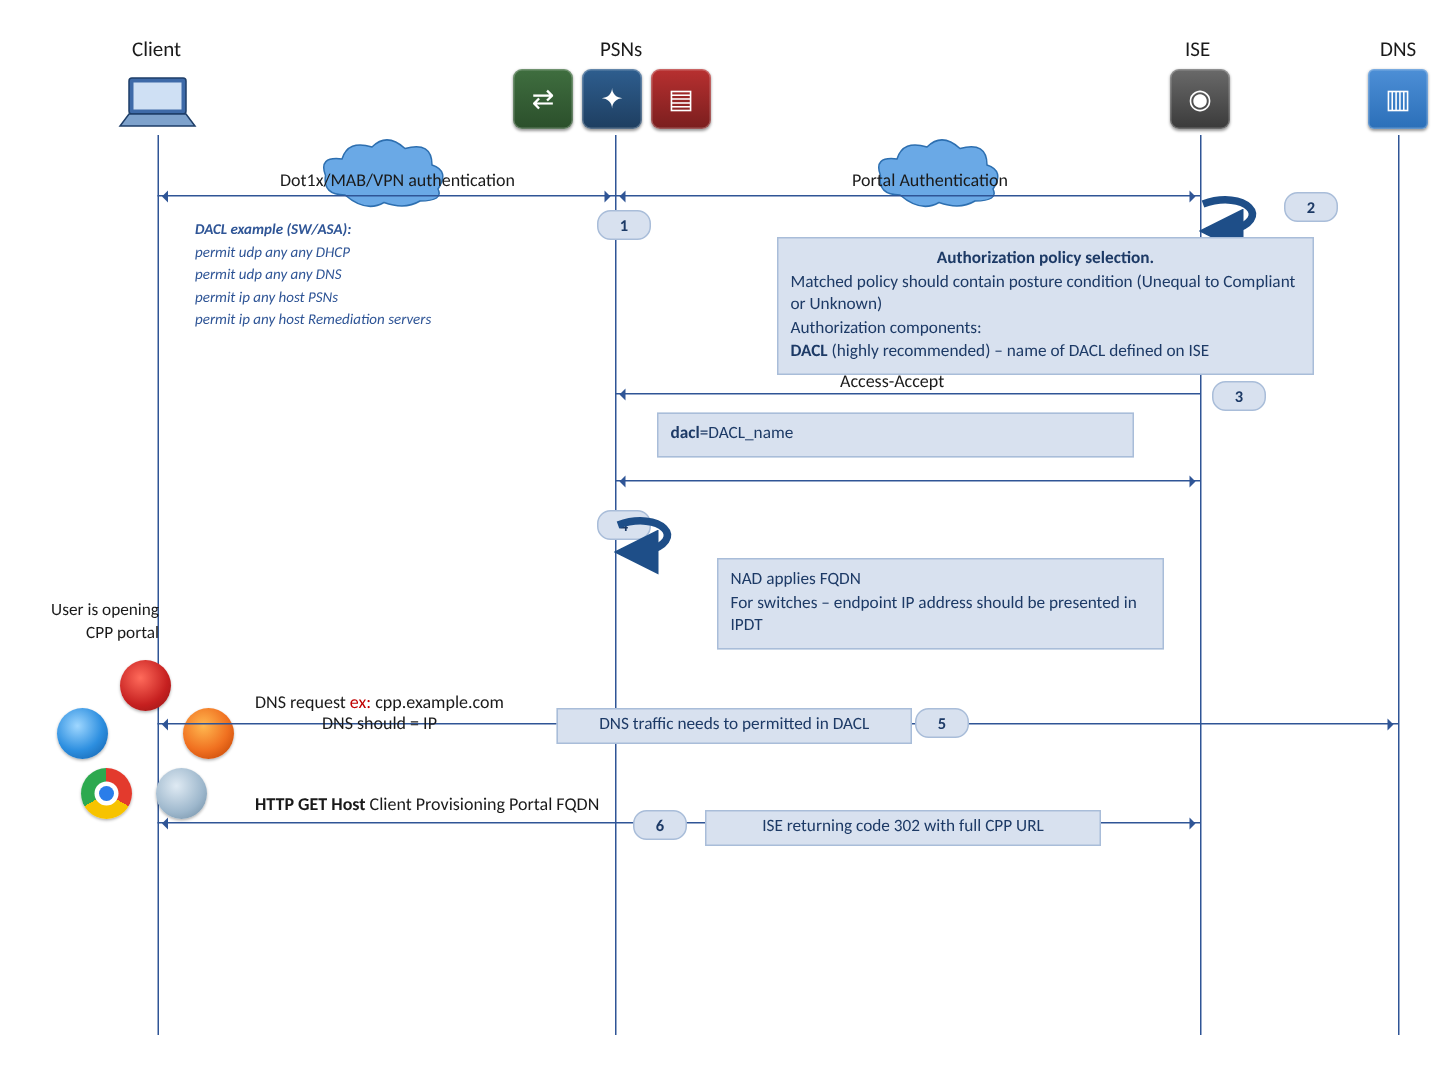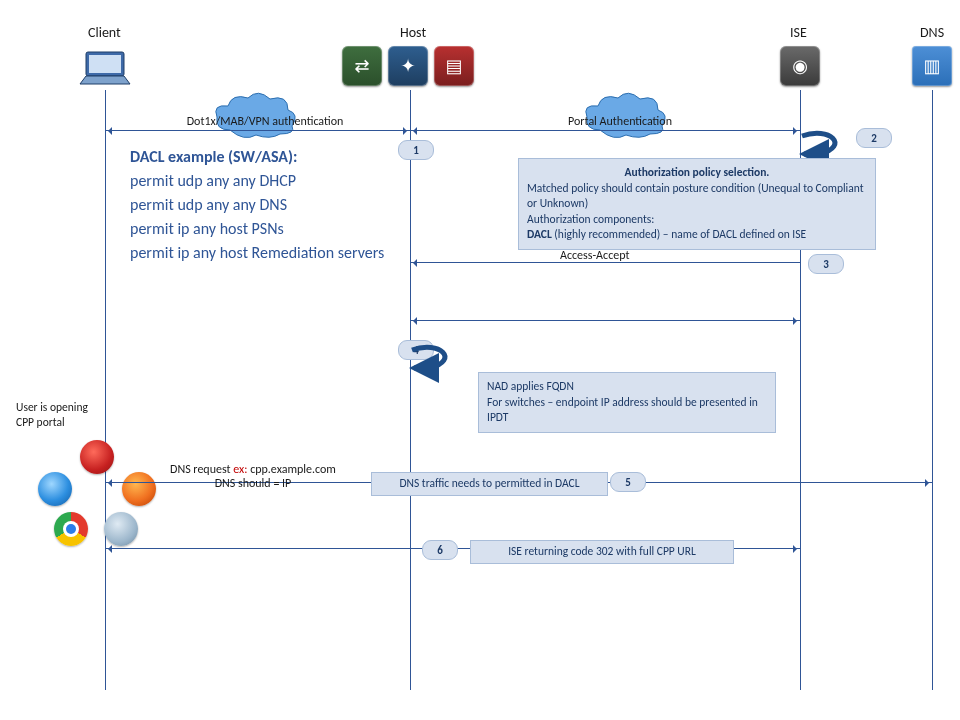--- a/index.html
+++ b/index.html
@@ -100,21 +100,22 @@
     font-size:11.5px;
     line-height:1.35;
     color:#1d3a66;
   }
   .ibox b { color:#1d3a66;margin-top:40px; }
 
   
   .dacl-ex {
     position:absolute;
     color:#2f5596;
-    font-size:16px;
+    font-style:italic;
+    font-size:10px;
     line-height:1.5;
   }
   .dacl-ex .hdr { font-weight:700; }
 
   
   .loop {
     position:absolute;
     width:46px; height:24px;
   }
   .loop svg { width:100%; height:100%; overflow:visible; }
@@ -129,33 +130,33 @@
   .ie     { background: radial-gradient(circle at 40% 35%, #9fd7ff 0%, #2d8fe0 55%, #0f5aa3 100%); }
   .ff     { background: radial-gradient(circle at 40% 35%, #ffb850 0%, #f07020 55%, #b93c00 100%); }
   .chrome { background: conic-gradient(#e33a2d 0 120deg, #f7c300 120deg 240deg, #2da94f 240deg 360deg);}
   .chrome::after { content:""; position:absolute; inset:9px; border-radius:50%; background:#fff;}
   .chrome::before{ content:""; position:absolute; inset:12px; border-radius:50%; background:#2b7de9; z-index:1;}
   .safari { background: radial-gradient(circle at 40% 35%, #dfeaf3 0%, #9db7cc 60%, #6a879e 100%); }
 
   .side-note {
     position:absolute;
     font-size:11.5px;
-    text-align:left;
+    text-align:right;
     line-height:1.3;
   }
 
   .multiline { white-space: normal; }
   .ex-red { color:#c00000; }
 </style>
 </head>
 <body>
 <div class="stage">
 
 <div class="col-label" style="left:88px">Client</div>
-<div class="col-label" style="left:400px">Host</div>
+<div class="col-label" style="left:400px">PSNs</div>
 <div class="col-label" style="left:790px">ISE</div>
 <div class="col-label" style="left:920px">DNS</div>
 
 <div class="node-icon" style="left:78px;top:50px">
   <svg width="54" height="40" viewBox="0 0 54 40">
     <rect x="8" y="2" width="38" height="24" rx="2" fill="#3e6aa8" stroke="#1e3e68"></rect>
     <rect x="11" y="5" width="32" height="18" fill="#cfe0f4"></rect>
     <path d="M2 34 L52 34 L46 26 L8 26 Z" fill="#7ea2cc" stroke="#1e3e68"></path>
   </svg>
 </div>
@@ -226,20 +227,23 @@
   <div>permit udp any any  DHCP</div>
   <div>permit udp any any DNS</div>
   <div>permit ip any host PSNs</div>
   <div>permit ip any host Remediation servers</div>
 </div>
 
 <div class="harrow left" style="left:410px; top:262px; width:390px"></div>
 <div class="arrow-label" style="left:560px; top:248px">Access-Accept</div>
 <div class="badge" style="left:808px; top:254px">3</div>
 
+<div class="ibox" style="left:438px; top:275px; width:300px">
+  <b>dacl</b><span>=DACL_name</span>
+</div>
 
 <div class="harrow lr" style="left:410px; top:320px; width:390px"></div>
 
 <div class="badge" style="left:398px; top:340px">4</div>
 <div class="loop" style="left:410px; top:346px">
   <svg viewBox="0 0 46 24">
    <defs>
           <marker id="ah4" markerWidth="6" markerHeight="6" refX="5" refY="3" orient="auto">
             <path d="M0 0 L6 3 L0 6 Z" fill="#1e4e88"></path>
           </marker>
@@ -263,16 +267,19 @@
 
 <div class="harrow lr" style="left:105px; top:482px; width:827px"></div>
 <div class="arrow-label" style="left:170px; top:462px; text-align:center">
   <span>DNS request </span><span class="ex-red">ex:</span><span> cpp.example.com</span>
   <br><span>DNS should = IP</span>
 </div>
 <div class="ibox" style="left:371px; top:472px; width:223px; text-align:center; padding:3px 6px">DNS traffic needs to permitted  in DACL</div>
 <div class="badge" style="left:610px; top:472px">5</div>
 
 <div class="harrow lr" style="left:105px; top:548px; width:695px"></div>
+<div class="arrow-label multiline" style="left:170px; top:530px; width:230px; text-align:left; line-height:1.3">
+  <b>HTTP GET Host </b><span>Client Provisioning Portal FQDN</span>
+</div>
 <div class="badge" style="left:422px; top:540px">6</div>
 <div class="ibox" style="left:470px; top:540px; width:250px; text-align:center; padding:3px 6px">ISE returning code 302 with full CPP URL</div>
 
 </div>
 
 </body></html>

